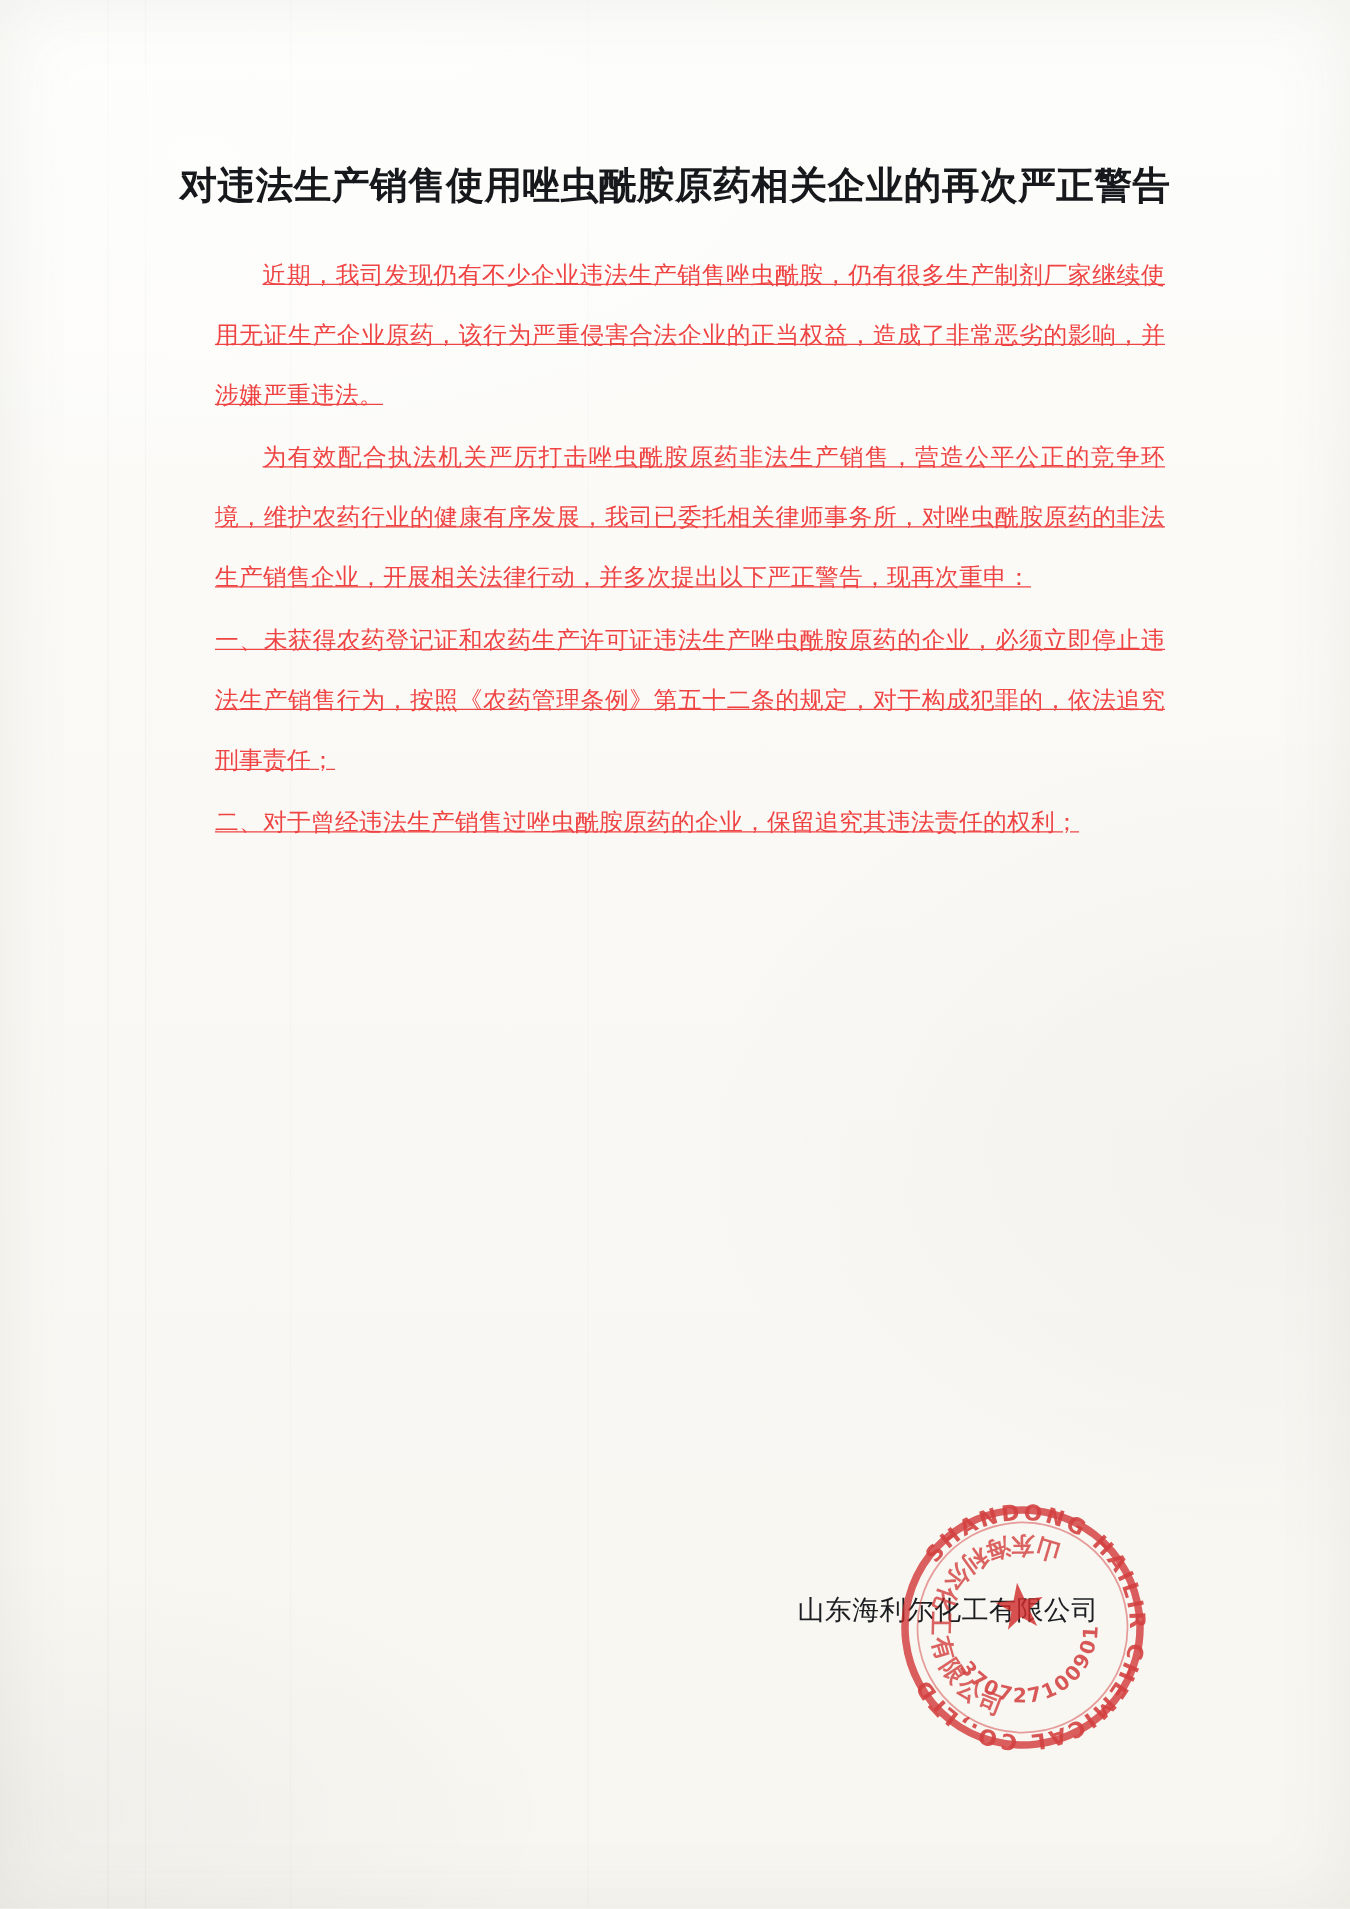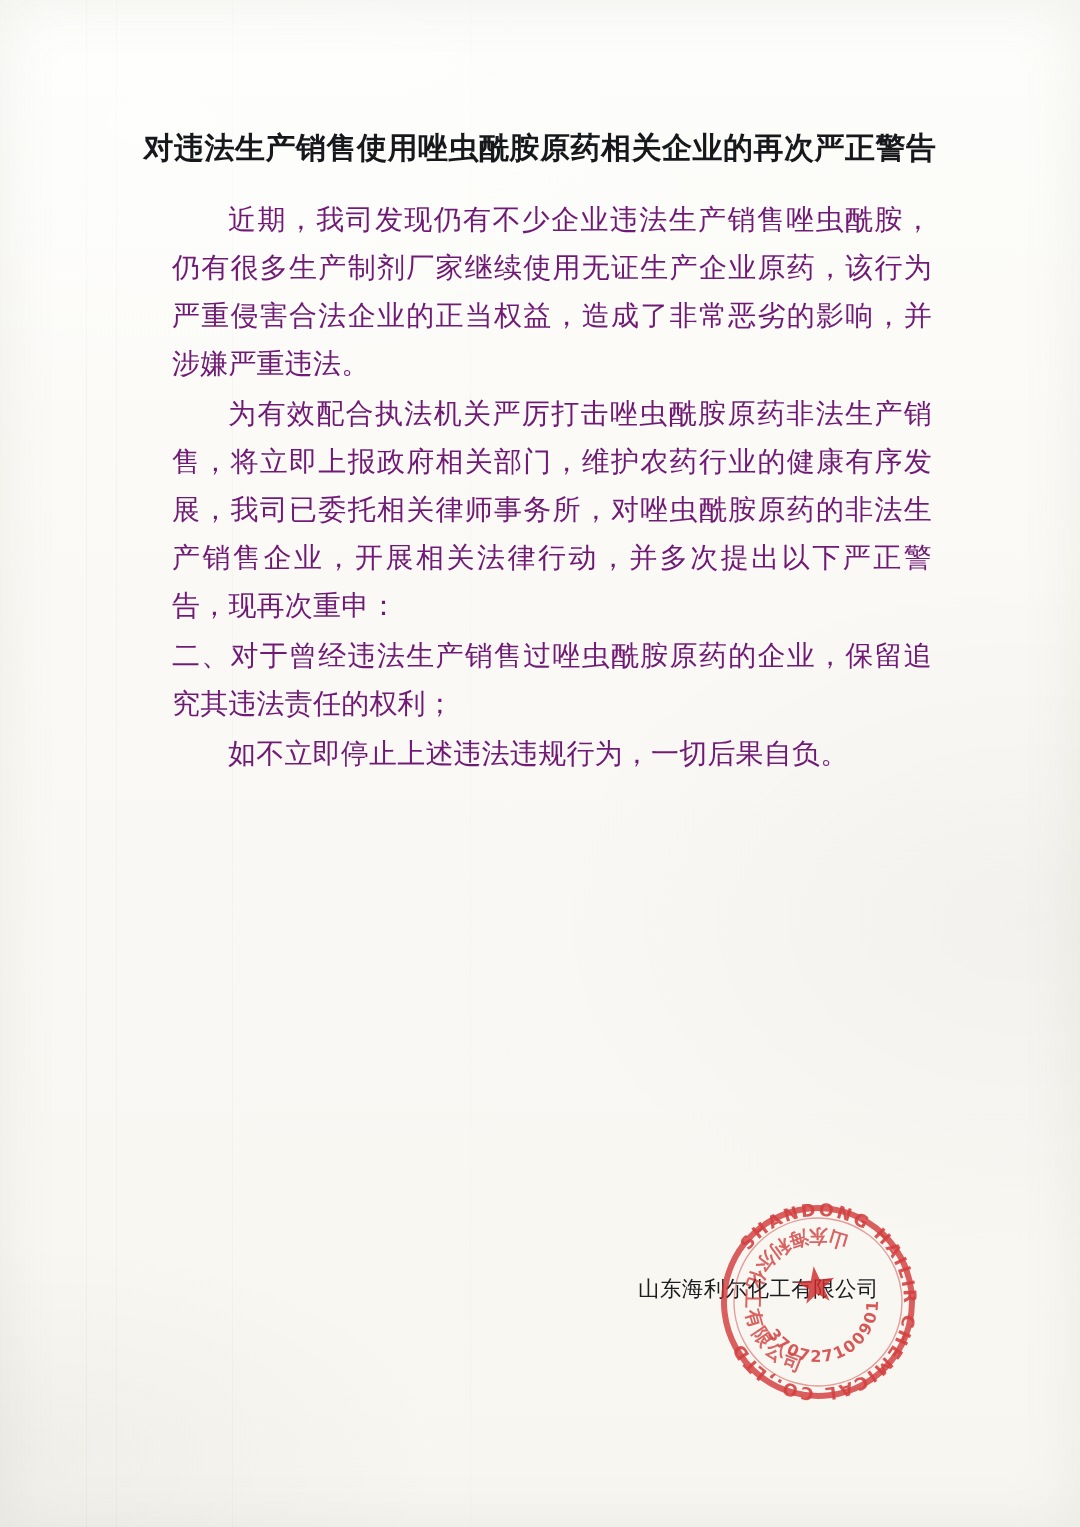--- a/index.html
+++ b/index.html
@@ -64,27 +64,28 @@
   }
 
   .body-block {
     position: absolute;
     top: 196px;
     left: 172px;
     width: 760px;
   }
 
   .para {
-    font-size: 28px;
+    font-size: 19px;
     line-height: 48px;
-    color: #701a75;
+    color: #ef4444;
     text-align: justify;
     text-justify: inter-ideograph;
     margin: 0 0 2px 0;
     letter-spacing: 0.2px;
+    text-decoration: underline;
   }
   .para.indent {
     text-indent: 2em;
   }
 
   .sign-block {
     position: absolute;
     right: 142px;
     top: 1265px;
     width: 300px;
@@ -115,23 +116,23 @@
 <body>
 
 <div class="paper"></div>
 
 <div class="sheet">
 
   <div class="doc-title">对违法生产销售使用唑虫酰胺原药相关企业的再次严正警告</div>
 
   <div class="body-block">
     <p class="para indent">近期，我司发现仍有不少企业违法生产销售唑虫酰胺，仍有很多生产制剂厂家继续使用无证生产企业原药，该行为严重侵害合法企业的正当权益，造成了非常恶劣的影响，并涉嫌严重违法。</p>
-    <p class="para indent">为有效配合执法机关严厉打击唑虫酰胺原药非法生产销售，将立即上报政府相关部门，维护农药行业的健康有序发展，我司已委托相关律师事务所，对唑虫酰胺原药的非法生产销售企业，开展相关法律行动，并多次提出以下严正警告，现再次重申：</p>
+    <p class="para indent">为有效配合执法机关严厉打击唑虫酰胺原药非法生产销售，营造公平公正的竞争环境，维护农药行业的健康有序发展，我司已委托相关律师事务所，对唑虫酰胺原药的非法生产销售企业，开展相关法律行动，并多次提出以下严正警告，现再次重申：</p>
+    <p class="para">一、未获得农药登记证和农药生产许可证违法生产唑虫酰胺原药的企业，必须立即停止违法生产销售行为，按照《农药管理条例》第五十二条的规定，对于构成犯罪的，依法追究刑事责任；</p>
     <p class="para">二、对于曾经违法生产销售过唑虫酰胺原药的企业，保留追究其违法责任的权利；</p>
-    <p class="para indent">如不立即停止上述违法违规行为，一切后果自负。</p>
   </div>
 
   <div class="sign-block">
     <div class="sign-line">山东海利尔化工有限公司</div>
   </div>
 
   <div class="seal">
     <svg width="212" height="212" viewBox="0 0 212 212" xmlns="http://www.w3.org/2000/svg">
       <defs>
         <path id="outerArc" d="M 106,106 m -86,0 a 86,86 0 1,1 172,0 a 86,86 0 1,1 -172,0"></path>

